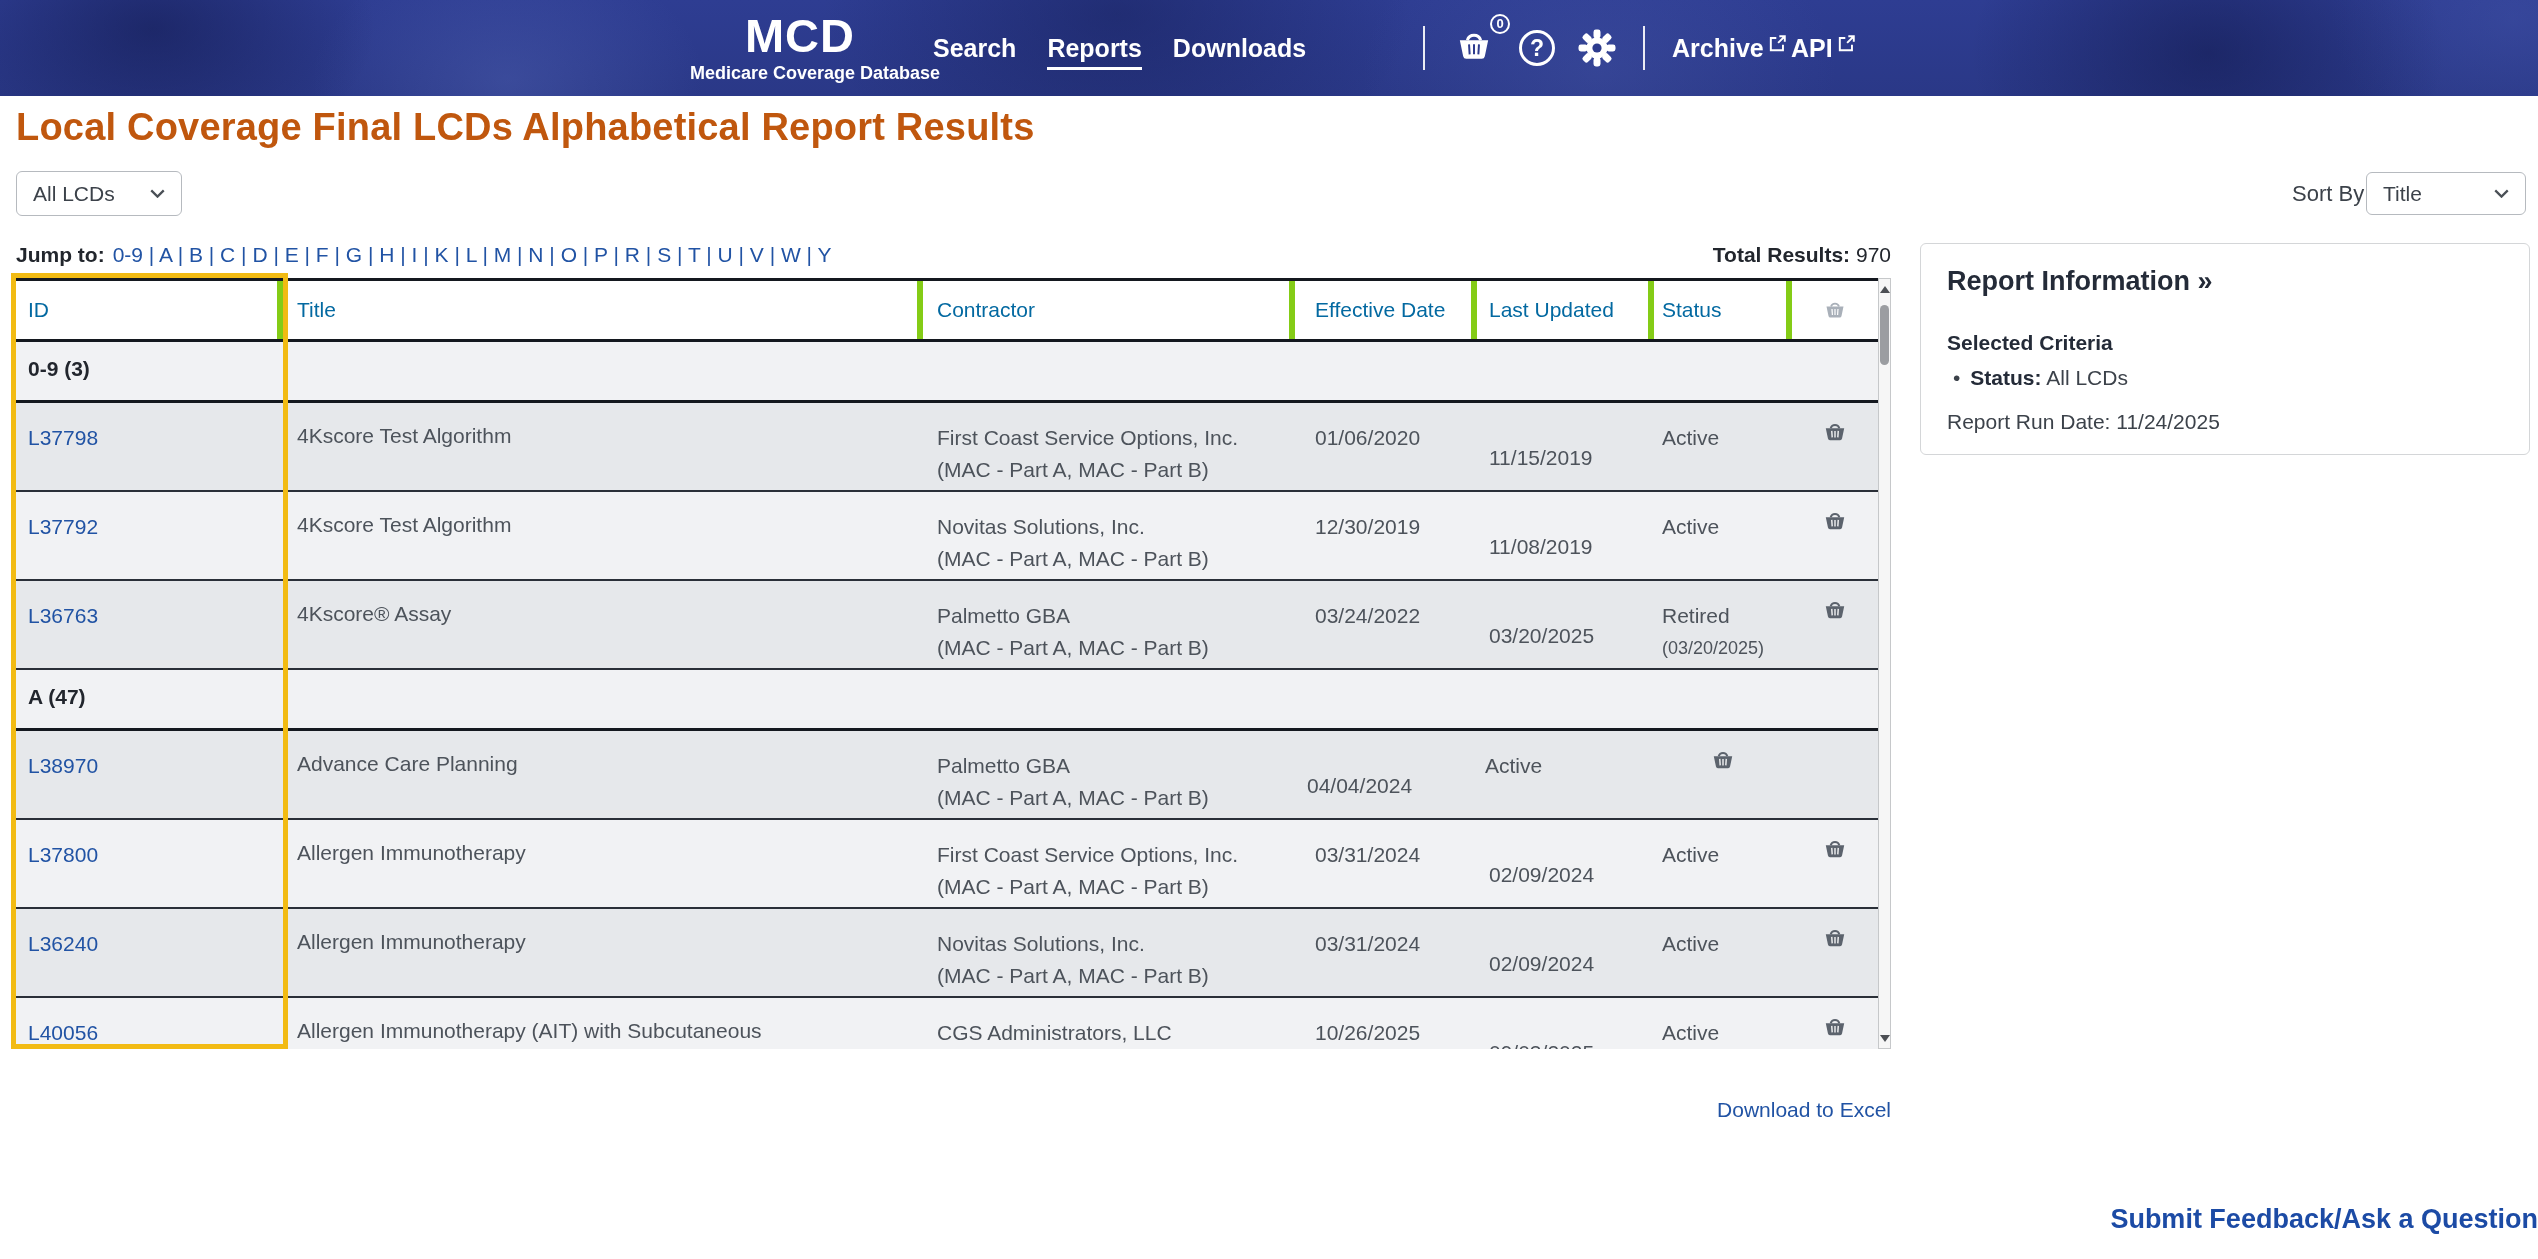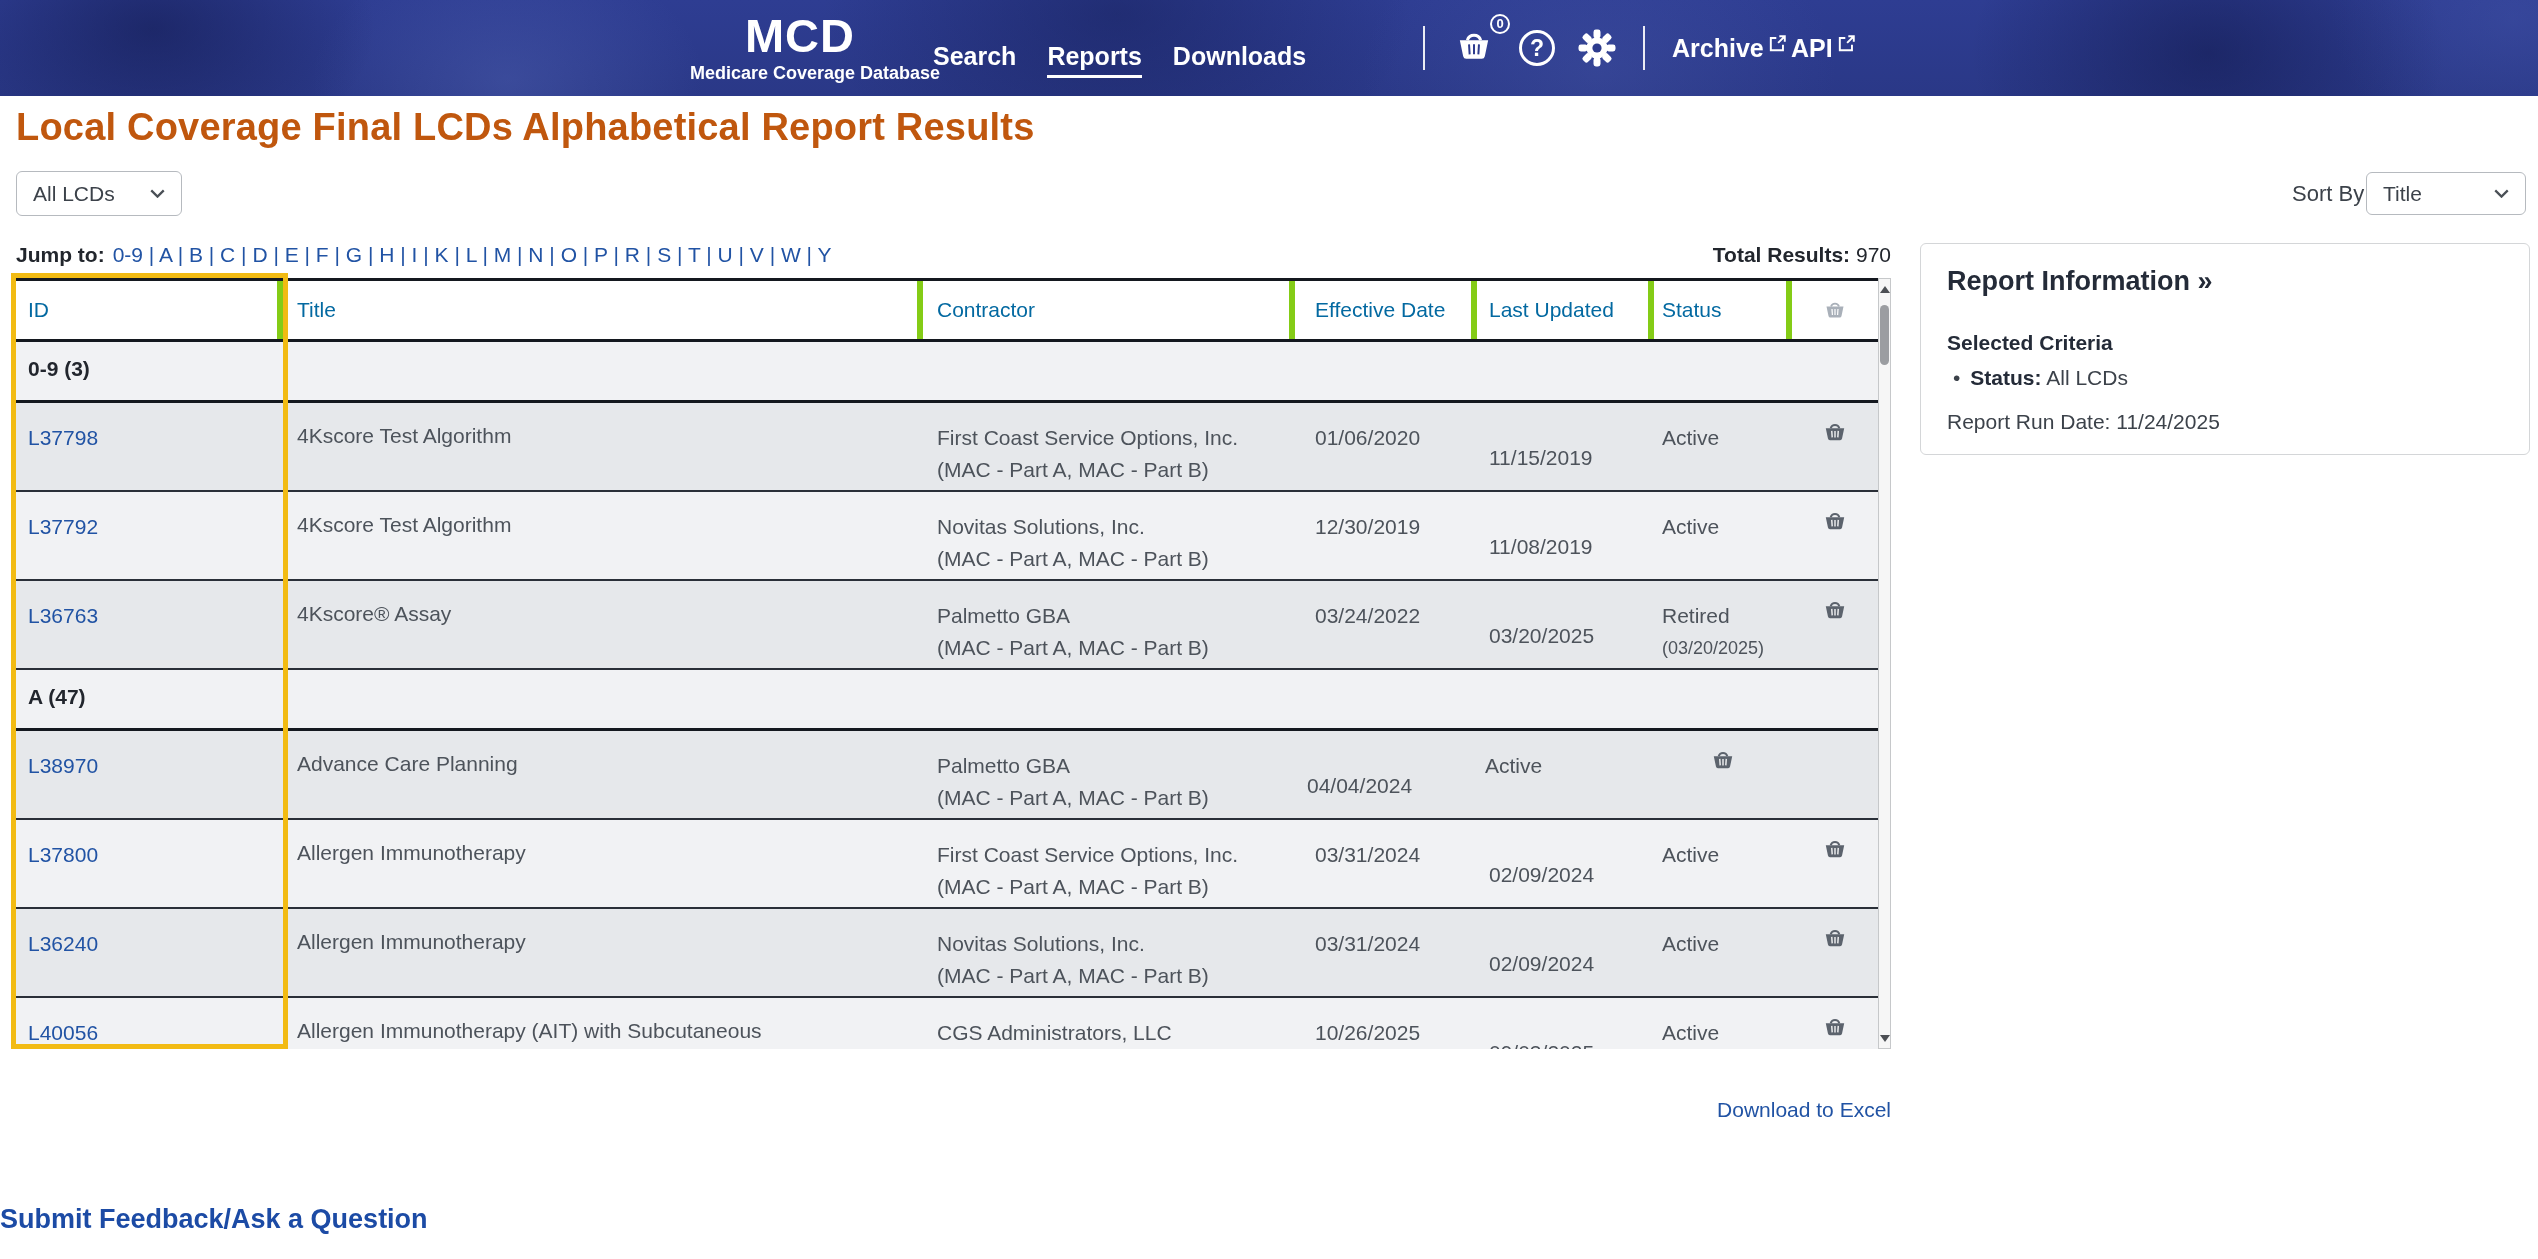--- a/index.html
+++ b/index.html
@@ -13,21 +13,21 @@
       radial-gradient(ellipse 280px 190px at 20% 85%, rgba(95,115,195,.30), transparent 70%),
       radial-gradient(ellipse 420px 260px at 44% 15%, rgba(14,22,72,.40), transparent 70%),
       radial-gradient(ellipse 340px 230px at 63% 75%, rgba(90,108,190,.22), transparent 70%),
       radial-gradient(ellipse 330px 240px at 87% 55%, rgba(10,16,60,.45), transparent 72%),
       radial-gradient(ellipse 260px 200px at 99% 20%, rgba(80,100,185,.25), transparent 70%),
       linear-gradient(#2e3d92,#2a3887);
   }
   .logo { position:absolute; left:690px; top:10px; width:220px; text-align:center; color:#fff; }
   .logo-title { font-size:47px; font-weight:bold; letter-spacing:1px; line-height:52px; }
   .logo-sub { font-size:18px; font-weight:bold; margin-top:1px; white-space:nowrap; }
-  .main-nav { position:absolute; left:933px; top:12px; height:96px; display:flex; align-items:center; gap:31px; }
+  .main-nav { position:absolute; left:933px; top:4px; height:96px; display:flex; align-items:center; gap:31px; }
   .nav-item { color:#fff; font-size:25px; font-weight:bold; text-decoration:none; padding-bottom:4px; border-bottom:3px solid transparent; cursor:pointer; }
   .nav-item.active { border-bottom-color:#ffffff; }
   .hdr-divider { position:absolute; top:26px; width:2px; height:44px; background:rgba(255,255,255,.9); }
   .hdr-icon { position:absolute; top:0; height:96px; display:flex; align-items:center; justify-content:center; cursor:pointer; }
   .basket-wrap { position:relative; }
   .basket-badge { position:absolute; top:-12px; right:-16px; width:20px; height:20px; border:2px solid #fff;
     border-radius:50%; color:#fff; font-size:13px; font-weight:bold; line-height:16px; text-align:center; }
   .help-circle { width:36px; height:36px; border:3px solid #fff; border-radius:50%; color:#fff;
     font-size:23px; font-weight:bold; display:flex; align-items:center; justify-content:center; }
   .ext-link { position:absolute; top:0; height:96px; display:flex; align-items:center; gap:5px;
@@ -90,21 +90,21 @@
   .report-info { position:absolute; left:1920px; top:243px; width:610px; height:212px;
     background:#fff; border:1px solid #d4d6d8; border-radius:6px; padding:22px 26px; }
   .ri-title { font-size:27px; font-weight:bold; color:#242b38; cursor:pointer; }
   .ri-criteria { margin-top:34px; font-size:21px; font-weight:bold; color:#242b38; }
   .ri-item { margin-top:11px; font-size:21px; color:#3c424a; padding-left:6px; }
   .ri-item .bullet { margin-right:10px; }
   .ri-item b { font-weight:bold; color:#242b38; }
   .ri-rundate { position:absolute; left:26px; bottom:20px; font-size:21px; color:#3c424a; }
 
   .download-link { position:absolute; top:1098px; right:647px; font-size:21px; color:#2153a4; text-decoration:none; cursor:pointer; }
-  .feedback-link { position:absolute; left:0; top:1204px; width:2538px; text-align:left;
+  .feedback-link { position:absolute; left:0; top:1204px; width:2538px; text-align:right;
     font-size:27px; font-weight:bold; color:#1c4ba5; text-decoration:none; cursor:pointer; }
 </style>
 </head>
 <body>
 
 <div class="site-header">
   <div class="logo">
     <div class="logo-title">MCD</div>
     <div class="logo-sub">Medicare Coverage Database</div>
   </div>

